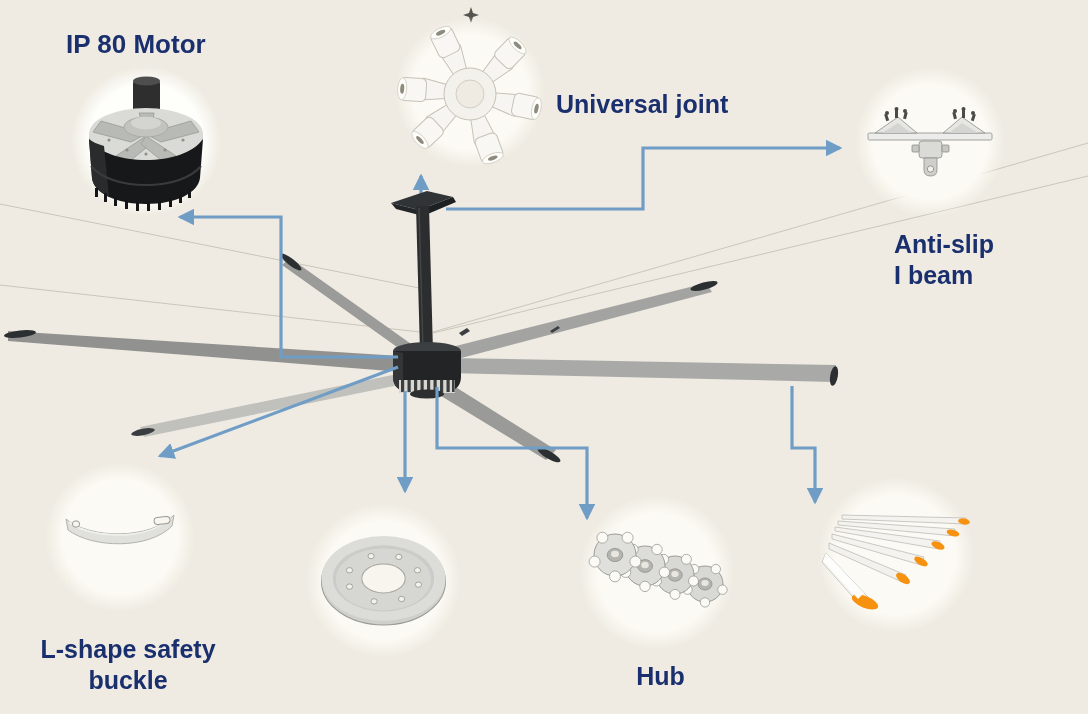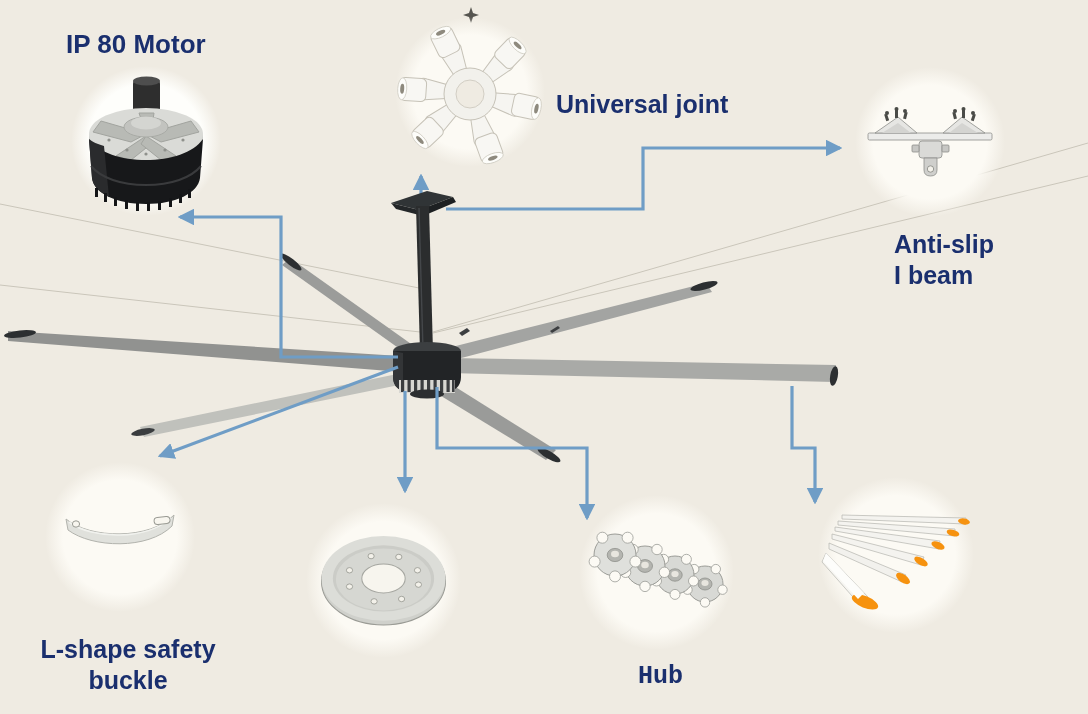--- a/index.html
+++ b/index.html
@@ -337,16 +337,16 @@
     <div>L-shape safety</div>
     <div>buckle</div>
   </div>
 
   <div class="label" style="left:894px;top:229px;">
     <div>Anti-slip</div>
     <div>I beam</div>
   </div>
 
 
-  <div class="label center" style="left:578px;top:661px;width:165px;font-family:Liberation Mono, monospace;">Hub</div>
+  <div class="label center" style="left:578px;top:661px;width:165px;">Hub</div>
 
 
 </div>
 
 </body></html>

